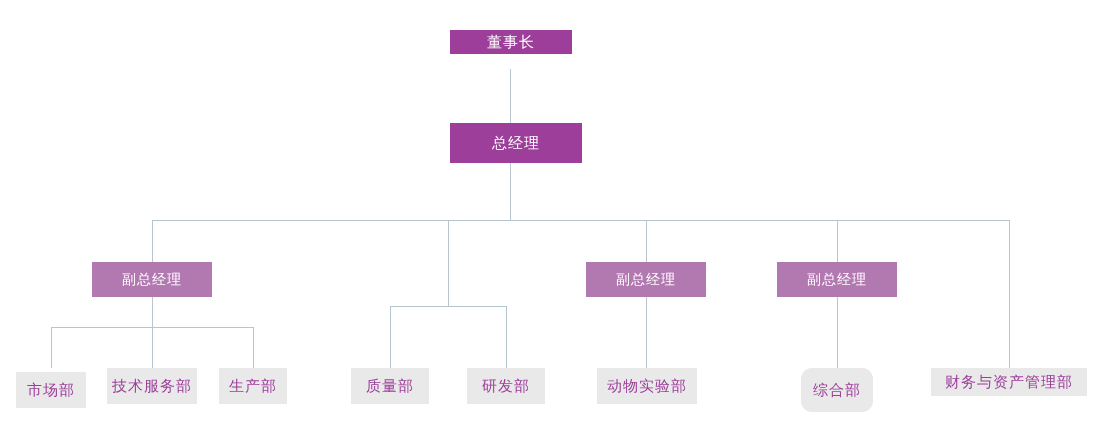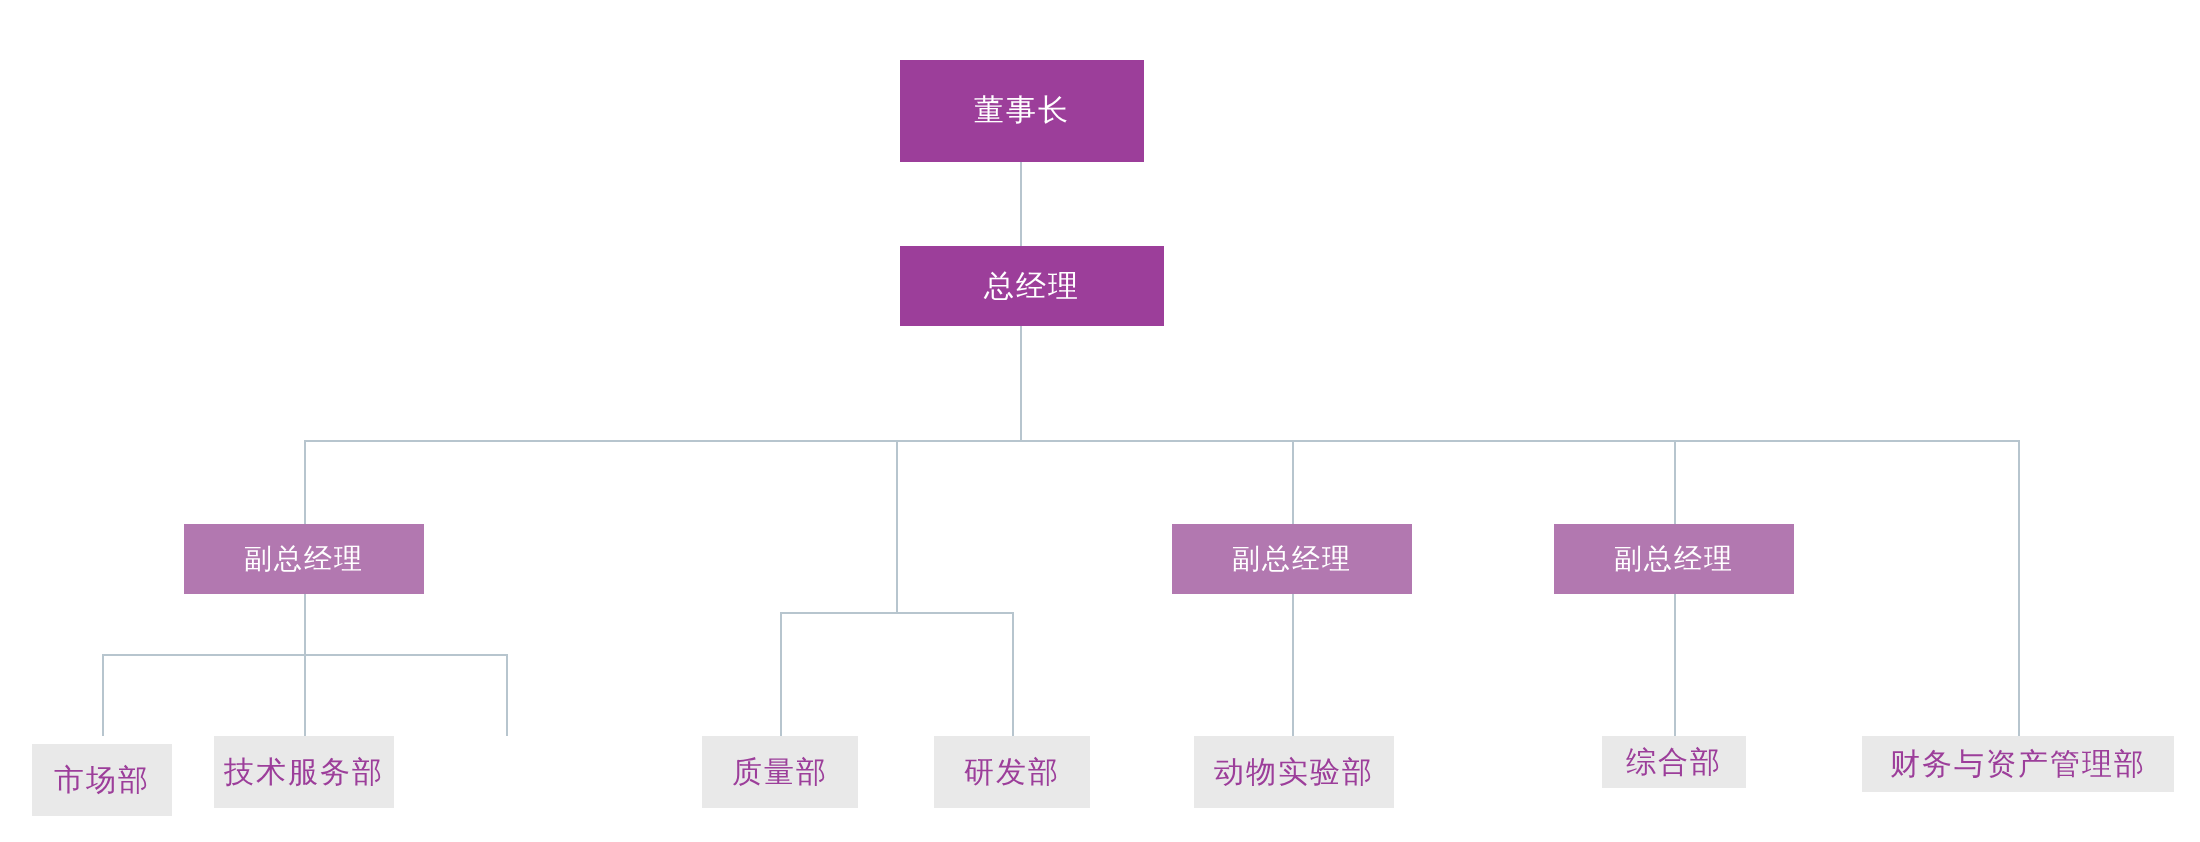--- a/index.html
+++ b/index.html
@@ -75,29 +75,30 @@
   <div class="line v" style="left:152px; top:327px; height:41px;"></div>
   <div class="line v" style="left:253px; top:327px; height:41px;"></div>
 
   <div class="line h" style="left:390px; top:306px; width:116px;"></div>
   <div class="line v" style="left:390px; top:306px; height:62px;"></div>
   <div class="line v" style="left:506px; top:306px; height:62px;"></div>
 
   <div class="line v" style="left:646px; top:297px; height:71px;"></div>
   <div class="line v" style="left:837px; top:297px; height:71px;"></div>
 
-  <div class="node executive" style="left:450px; top:30px; width:122px; height:51px;">董事长</div>
+  <div class="node executive" style="left:450px; top:30px; width:122px; height:24px;">董事长</div>
 
   <div class="node executive" style="left:450px; top:123px; width:132px; height:40px;">总经理</div>
 
   <div class="node deputy" style="left:92px; top:262px; width:120px; height:35px;">副总经理</div>
   <div class="node deputy" style="left:586px; top:262px; width:120px; height:35px;">副总经理</div>
   <div class="node deputy" style="left:777px; top:262px; width:120px; height:35px;">副总经理</div>
 
   <div class="node department" style="left:16px; top:372px; width:70px; height:36px;">市场部</div>
   <div class="node department" style="left:107px; top:368px; width:90px; height:36px;">技术服务部</div>
+  <div class="node department" style="left:219px; top:368px; width:68px; height:36px;">生产部</div>
   <div class="node department" style="left:351px; top:368px; width:78px; height:36px;">质量部</div>
   <div class="node department" style="left:467px; top:368px; width:78px; height:36px;">研发部</div>
   <div class="node department" style="left:597px; top:368px; width:100px; height:36px;">动物实验部</div>
-  <div class="node department" style="left:801px; top:368px; width:72px; height:26px;">综合部</div>
+  <div class="node department" style="left:801px; top:368px; width:72px; height:44px;border-radius:11px;">综合部</div>
   <div class="node department" style="left:931px; top:368px; width:156px; height:28px;">财务与资产管理部</div>
 
 </div>
 
 </body></html>

